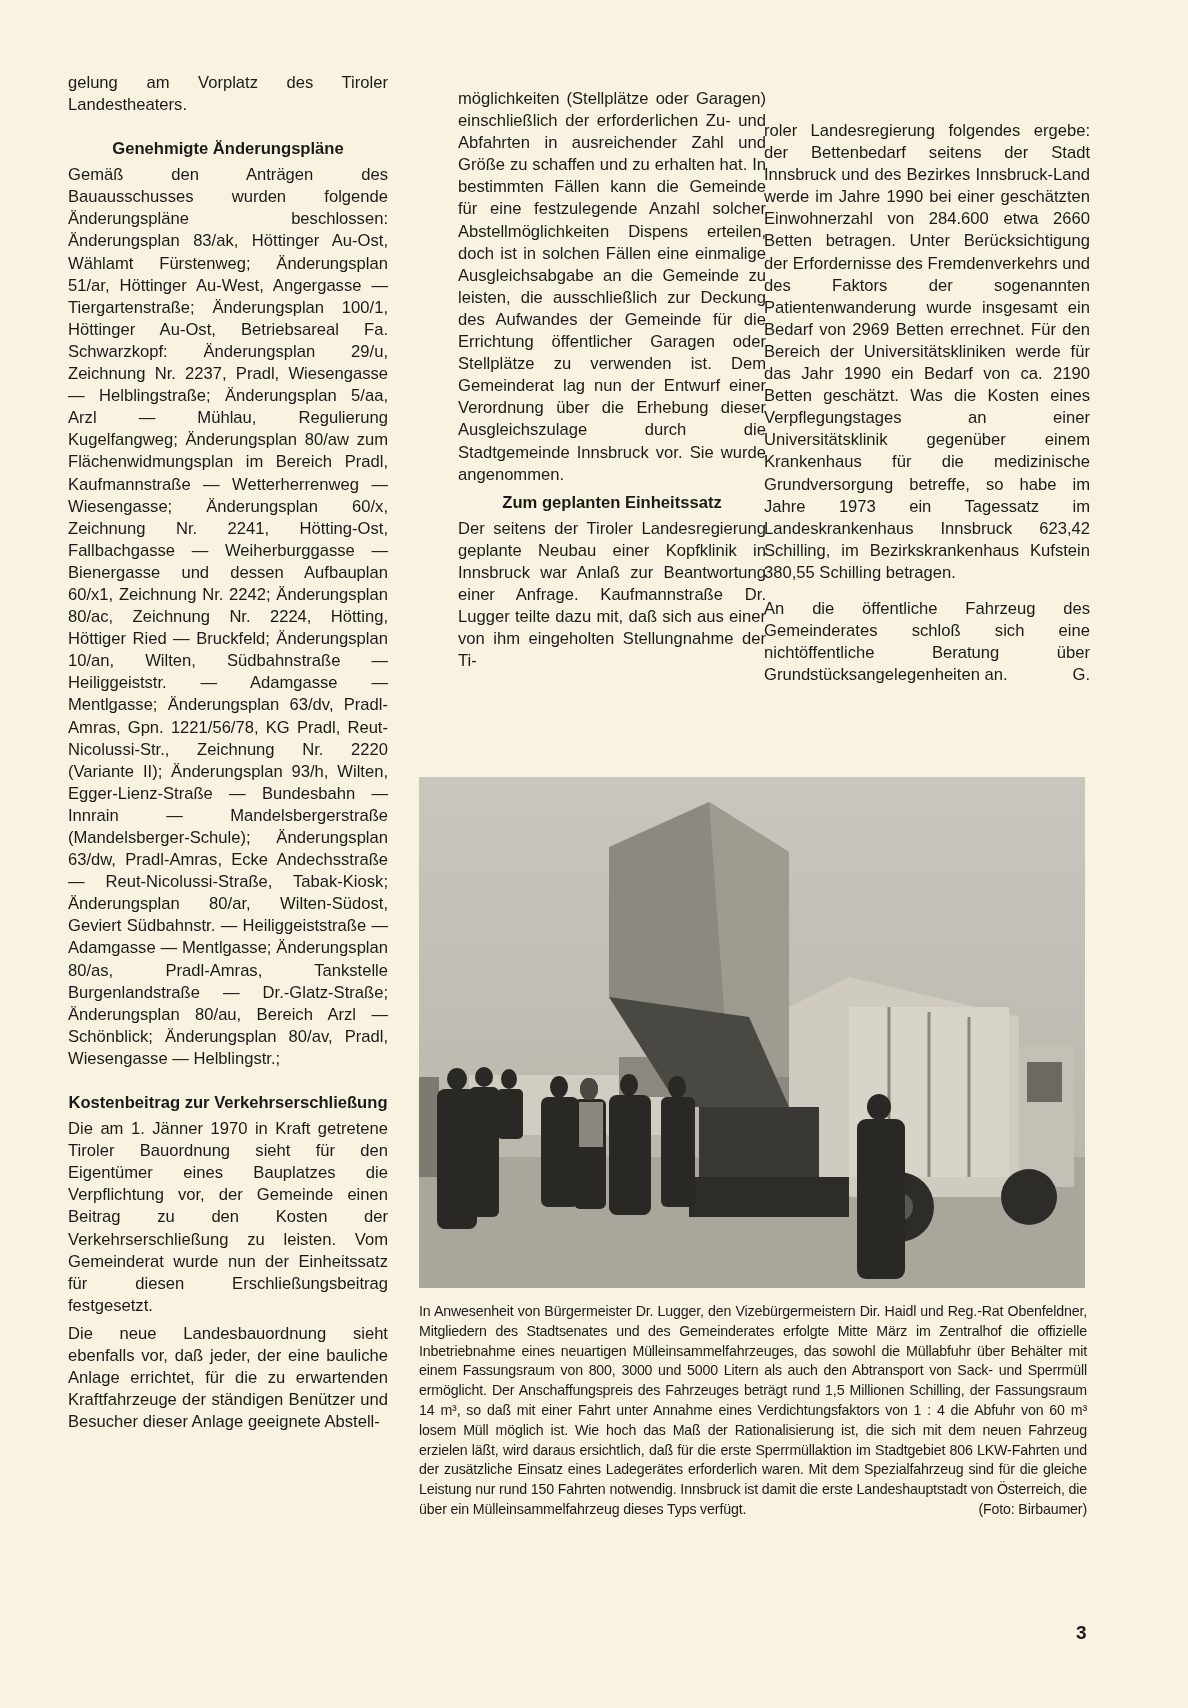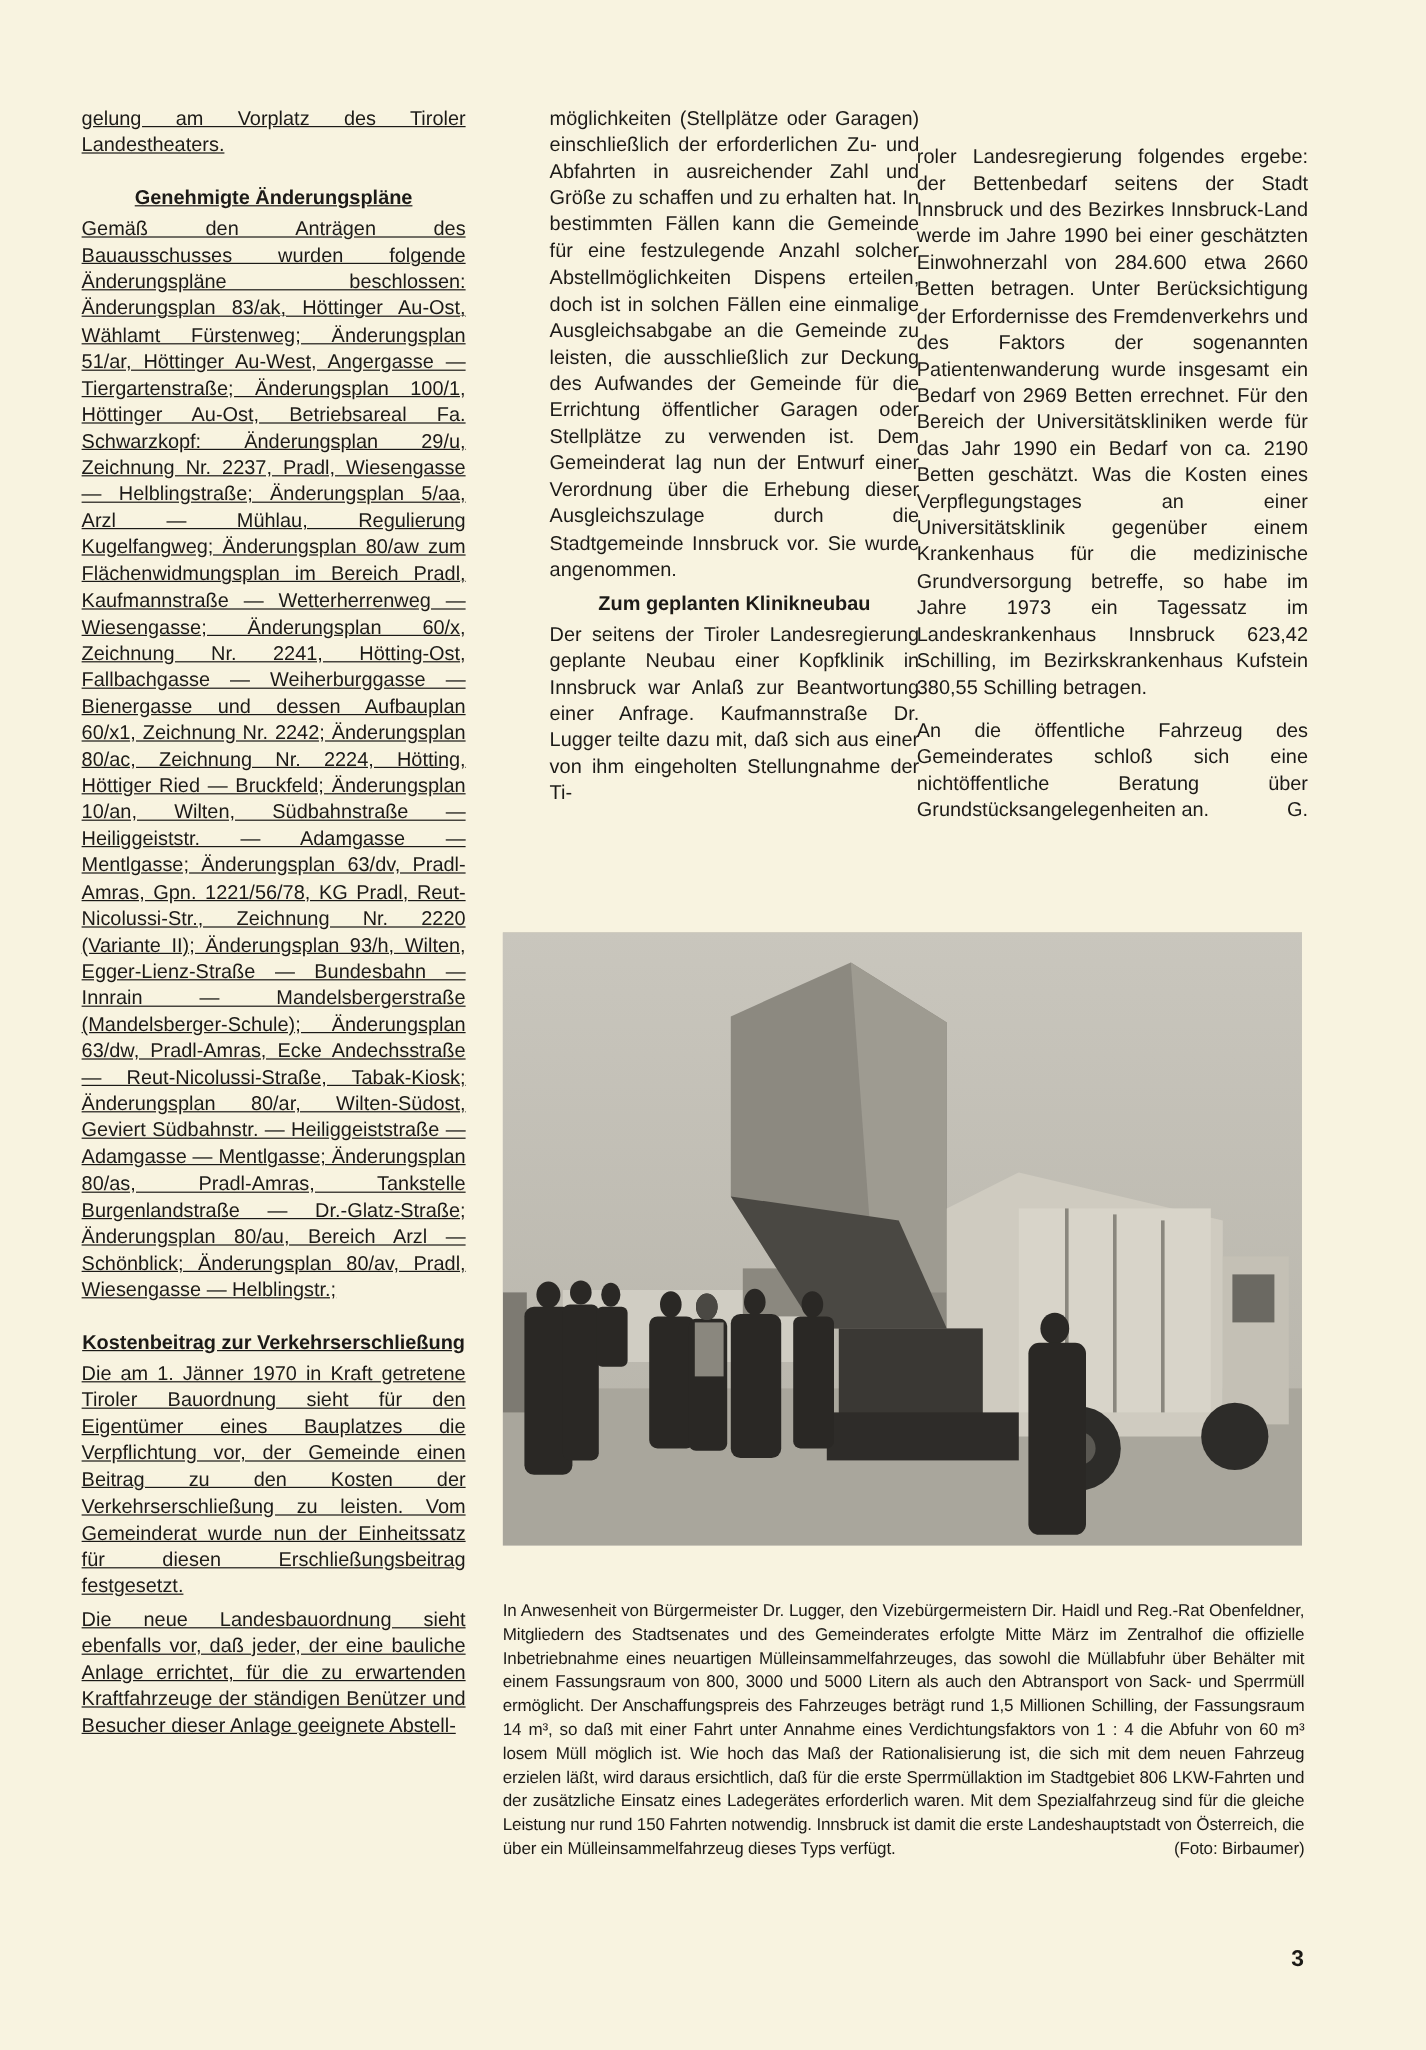--- a/index.html
+++ b/index.html
@@ -21,21 +21,21 @@
   .col p { margin: 0 0 6px 0; }
   .col h3 {
     margin: 0 0 4px 0;
     font-size: 16.6px;
     line-height: 22px;
     font-weight: bold;
     text-align: center;
   }
   .col h3.center { text-align: center; }
   .col .gap { height: 16px; }
-  #col1 { left: 68px; top: 88px; width: 320px; text-decoration: underline; }
+  #col1 { left: 68px; top: 72px; width: 320px; }
   #col2 { left: 415px; top: 88px; width: 308px; margin-left: 43px; }
   #col3 { left: 764px; top: 88px; width: 326px; margin-top: 32px; }
 
   #photo {
     position: absolute;
     left: 419px; top: 777px;
     width: 666px; height: 511px;
     background: #b9b6ad;
     overflow: hidden;
   }
@@ -43,21 +43,20 @@
 
   #caption {
     position: absolute;
     left: 419px; top: 1302px;
     width: 668px;
     font-family: "Liberation Sans", sans-serif;
     font-size: 14.2px;
     line-height: 19.8px;
     text-align: justify;
     letter-spacing: -0.15px;
-    margin-top: 32px;
   }
   #page-number {
     position: absolute;
     left: 1076px; top: 1622px;
     font-size: 19px; font-weight: bold;
   }
 </style>
 </head>
 <body>
 
@@ -67,21 +66,21 @@
   <h3>Genehmigte Änderungspläne</h3>
   <p>Gemäß den Anträgen des Bauausschusses wurden folgende Änderungspläne beschlossen: Änderungsplan 83/ak, Höttinger Au-Ost, Wählamt Fürstenweg; Änderungsplan 51/ar, Höttinger Au-West, Angergasse — Tiergartenstraße; Änderungsplan 100/1, Höttinger Au-Ost, Betriebsareal Fa. Schwarzkopf: Änderungsplan 29/u, Zeichnung Nr. 2237, Pradl, Wiesengasse — Helblingstraße; Änderungsplan 5/aa, Arzl — Mühlau, Regulierung Kugelfangweg; Änderungsplan 80/aw zum Flächenwidmungsplan im Bereich Pradl, Kaufmannstraße — Wetterherrenweg — Wiesengasse; Änderungsplan 60/x, Zeichnung Nr. 2241, Hötting-Ost, Fallbachgasse — Weiherburggasse — Bienergasse und dessen Aufbauplan 60/x1, Zeichnung Nr. 2242; Änderungsplan 80/ac, Zeichnung Nr. 2224, Hötting, Höttiger Ried — Bruckfeld; Änderungsplan 10/an, Wilten, Südbahnstraße — Heiliggeiststr. — Adamgasse — Mentlgasse; Änderungsplan 63/dv, Pradl-Amras, Gpn. 1221/56/78, KG Pradl, Reut-Nicolussi-Str., Zeichnung Nr. 2220 (Variante II); Änderungsplan 93/h, Wilten, Egger-Lienz-Straße — Bundesbahn — Innrain — Mandelsbergerstraße (Mandelsberger-Schule); Änderungsplan 63/dw, Pradl-Amras, Ecke Andechsstraße — Reut-Nicolussi-Straße, Tabak-Kiosk; Änderungsplan 80/ar, Wilten-Südost, Geviert Südbahnstr. — Heiliggeiststraße — Adamgasse — Mentlgasse; Änderungsplan 80/as, Pradl-Amras, Tankstelle Burgenlandstraße — Dr.-Glatz-Straße; Änderungsplan 80/au, Bereich Arzl — Schönblick; Änderungsplan 80/av, Pradl, Wiesengasse — Helblingstr.;</p>
   <div class="gap"></div>
   <h3 class="center">Kostenbeitrag zur Verkehrserschließung</h3>
   <p>Die am 1. Jänner 1970 in Kraft getretene Tiroler Bauordnung sieht für den Eigentümer eines Bauplatzes die Verpflichtung vor, der Gemeinde einen Beitrag zu den Kosten der Verkehrserschließung zu leisten. Vom Gemeinderat wurde nun der Einheitssatz für diesen Erschließungsbeitrag festgesetzt.</p>
   <p>Die neue Landesbauordnung sieht ebenfalls vor, daß jeder, der eine bauliche Anlage errichtet, für die zu erwartenden Kraftfahrzeuge der ständigen Benützer und Besucher dieser Anlage geeignete Abstell-</p>
 </div>
 
 <div id="col2" class="col">
   <p>möglichkeiten (Stellplätze oder Garagen) einschließlich der erforderlichen Zu- und Abfahrten in ausreichender Zahl und Größe zu schaffen und zu erhalten hat. In bestimmten Fällen kann die Gemeinde für eine festzulegende Anzahl solcher Abstellmöglichkeiten Dispens erteilen, doch ist in solchen Fällen eine einmalige Ausgleichsabgabe an die Gemeinde zu leisten, die ausschließlich zur Deckung des Aufwandes der Gemeinde für die Errichtung öffentlicher Garagen oder Stellplätze zu verwenden ist. Dem Gemeinderat lag nun der Entwurf einer Verordnung über die Erhebung dieser Ausgleichszulage durch die Stadtgemeinde Innsbruck vor. Sie wurde angenommen.</p>
-  <h3 class="center">Zum geplanten Klinikneubau</h3>
+  <h3 class="center">Zum geplanten Einheitssatz</h3>
   <p>Der seitens der Tiroler Landesregierung geplante Neubau einer Kopfklinik in Innsbruck war Anlaß zur Beantwortung einer Anfrage. Kaufmannstraße Dr. Lugger teilte dazu mit, daß sich aus einer von ihm eingeholten Stellungnahme der Ti-</p>
 </div>
 
 <div id="col3" class="col">
   <p>roler Landesregierung folgendes ergebe: der Bettenbedarf seitens der Stadt Innsbruck und des Bezirkes Innsbruck-Land werde im Jahre 1990 bei einer geschätzten Einwohnerzahl von 284.600 etwa 2660 Betten betragen. Unter Berücksichtigung der Erfordernisse des Fremdenverkehrs und des Faktors der sogenannten Patientenwanderung wurde insgesamt ein Bedarf von 2969 Betten errechnet. Für den Bereich der Universitätskliniken werde für das Jahr 1990 ein Bedarf von ca. 2190 Betten geschätzt. Was die Kosten eines Verpflegungstages an einer Universitätsklinik gegenüber einem Krankenhaus für die medizinische Grundversorgung betreffe, so habe im Jahre 1973 ein Tagessatz im Landeskrankenhaus Innsbruck 623,42 Schilling, im Bezirkskrankenhaus Kufstein 380,55 Schilling betragen.</p>
   <div class="gap" style="height:8px"></div>
   <p><span>An die öffentliche Fahrzeug des Gemeinderates schloß sich eine nichtöffentliche Beratung über Grundstücksangelegenheiten an.</span><span style="float:right">G.</span></p>
 </div>
 
 <div id="photo">

